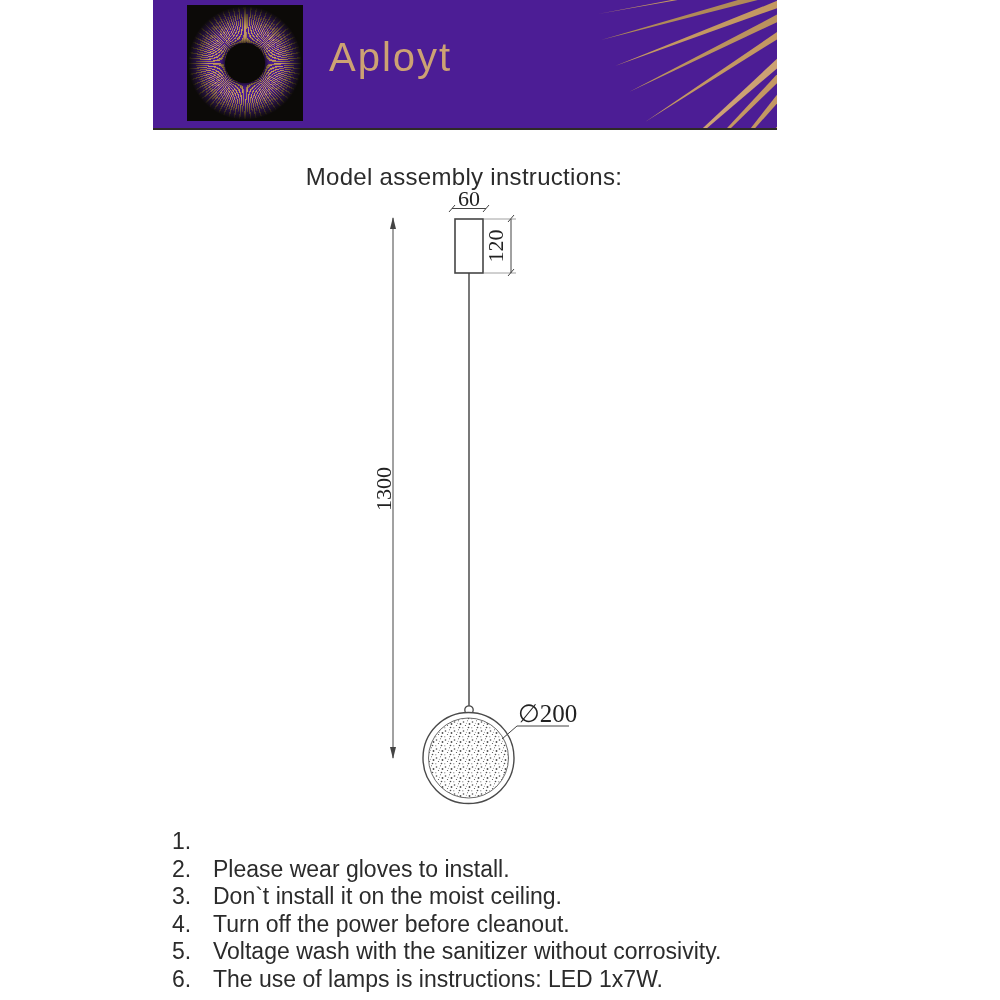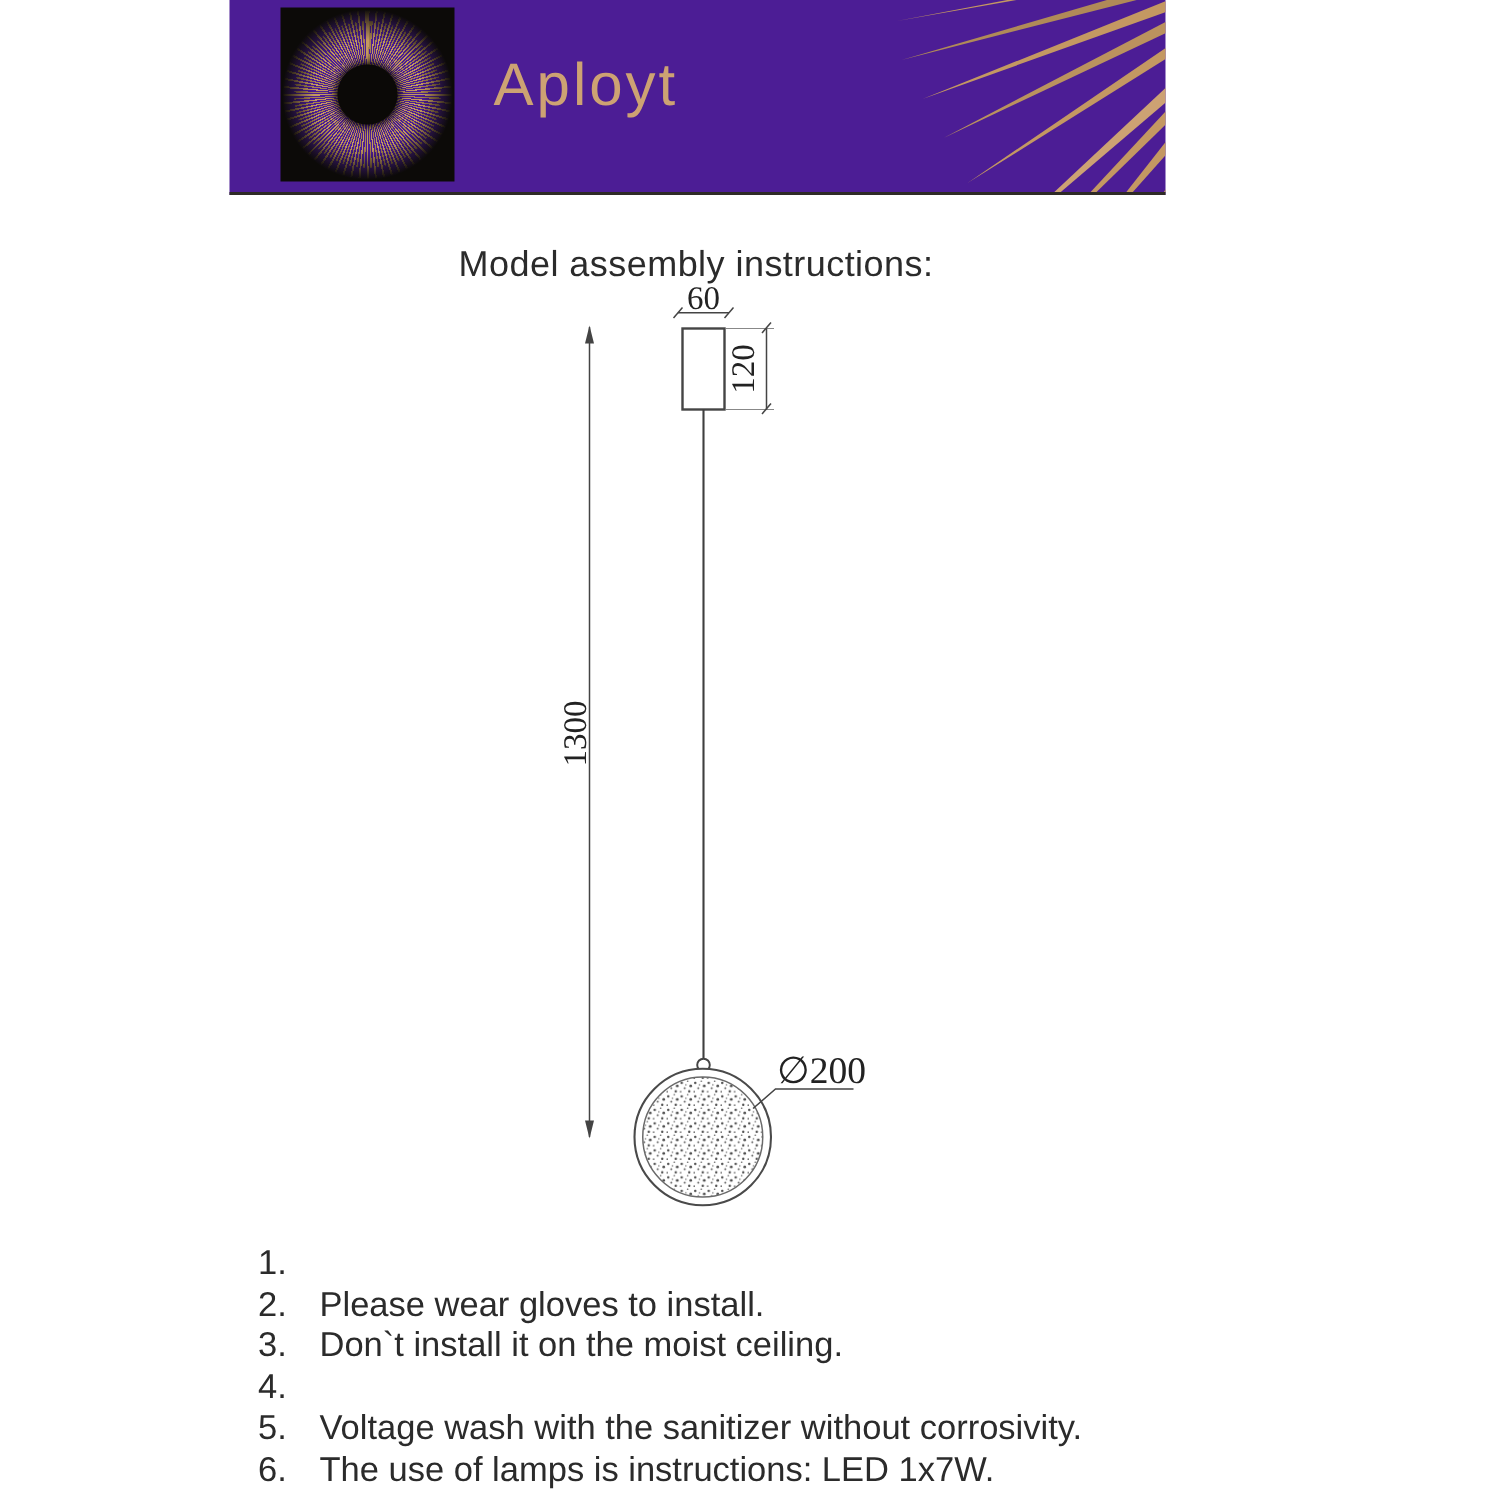--- a/index.html
+++ b/index.html
@@ -136,20 +136,21 @@
     <div class="irow">
       <span class="inum">2.</span>
       <span>Please wear gloves to install.</span>
     </div>
     <div class="irow">
       <span class="inum">3.</span>
       <span>Don`t install it on the moist ceiling.</span>
     </div>
     <div class="irow">
       <span class="inum">4.</span>
+      <span>Turn off the power before cleanout.</span>
     </div>
     <div class="irow">
       <span class="inum">5.</span>
       <span>Voltage wash with the sanitizer without corrosivity.</span>
     </div>
     <div class="irow">
       <span class="inum">6.</span>
       <span>The use of lamps is instructions: LED 1x7W.</span>
     </div>
   </div>

